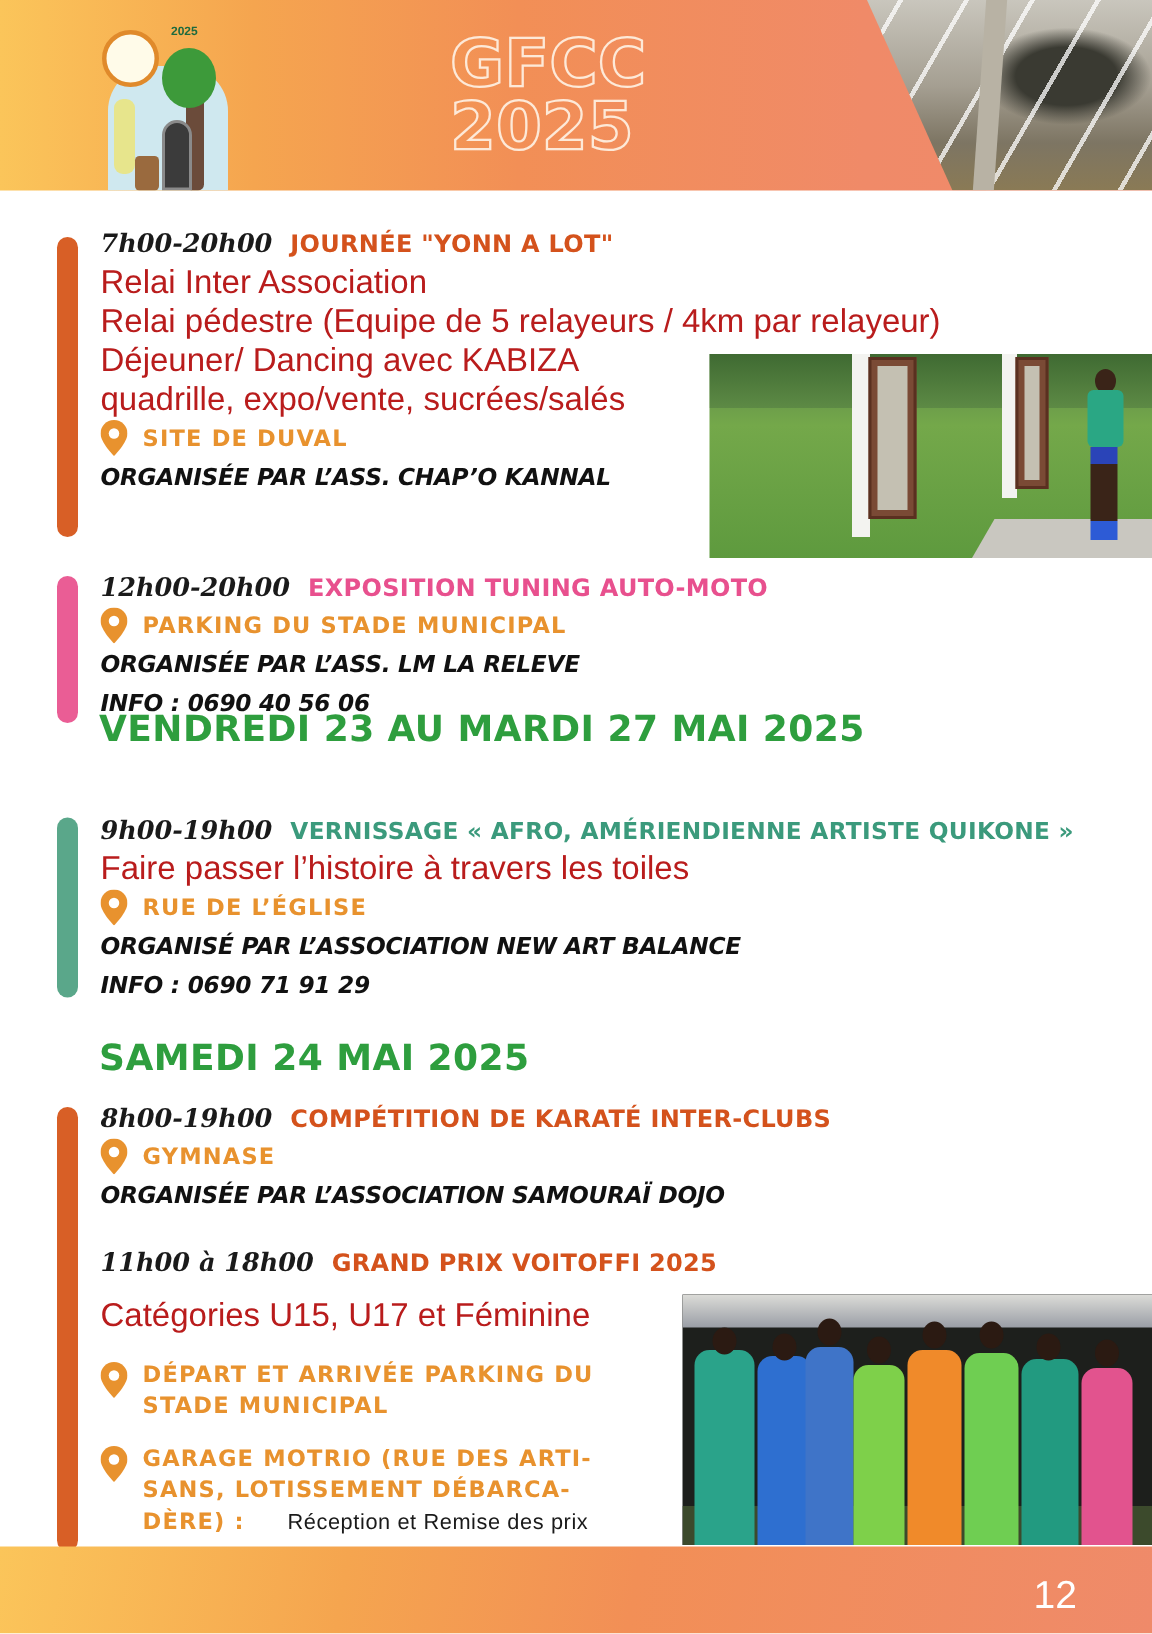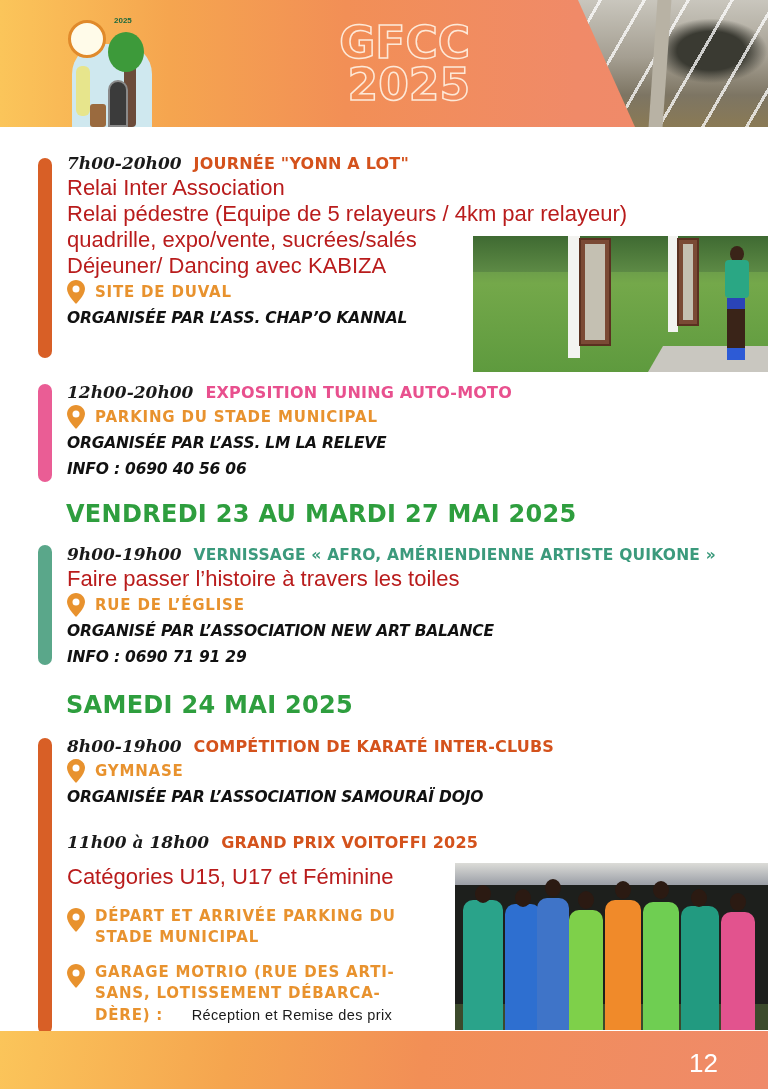--- a/index.html
+++ b/index.html
@@ -18,21 +18,21 @@
   .header-photo .trunk { position: absolute; left: 75px; top: 0; width: 14px; height: 127px; background: #b8b2a4; transform: skewX(-4deg); }
   .logo { position: absolute; left: 62px; top: 14px; width: 96px; height: 113px; }
   .logo .ring { position: absolute; left: 6px; top: 6px; width: 38px; height: 38px; border-radius: 50%; border: 3px solid #e08a2b; background: #fffbe9; }
   .logo .yr { position: absolute; left: 52px; top: 2px; font-size: 8px; font-weight: bold; color: #1d6a3e; }
   .logo .bg { position: absolute; left: 10px; top: 30px; width: 80px; height: 83px; background: #cfe8ef; border-radius: 30px 30px 0 0; }
   .logo .tree { position: absolute; left: 46px; top: 18px; width: 36px; height: 40px; background: #3d9a3a; border-radius: 50%; }
   .logo .trunk2 { position: absolute; left: 62px; top: 40px; width: 12px; height: 73px; background: #6b4b3a; border-radius: 4px; }
   .logo .door { position: absolute; left: 46px; top: 66px; width: 20px; height: 47px; background: #3b3b3b; border-radius: 10px 10px 0 0; border: 2px solid #8a8a8a; }
   .logo .lady { position: absolute; left: 14px; top: 52px; width: 14px; height: 50px; background: #e7e58c; border-radius: 6px; }
   .logo .barrel { position: absolute; left: 28px; top: 90px; width: 16px; height: 23px; background: #9a6a3e; border-radius: 3px; }
-  .title { position: absolute; left: 300px; top: 22px; width: 170px; text-align: right;
+  .title { position: absolute; left: 300px; top: 22px; width: 170px; text-align: left;
     font-family: "DejaVu Sans", sans-serif; font-weight: bold; font-size: 44px; line-height: 42px;
     color: transparent; -webkit-text-stroke: 1.5px #fde9d8; letter-spacing: 0px; }
 
   
   .bar { position: absolute; width: 14px; border-radius: 7px; }
   .block { position: absolute; left: 67px; }
   .time { font-family: "DejaVu Serif", serif; font-style: italic; font-weight: bold; font-size: 17px; color: #1a1a1a; margin-right: 12px; }
   .ev-title { font-family: "DejaVu Sans", sans-serif; font-weight: bold; font-size: 16px; letter-spacing: 0.2px; }
   .head-line { height: 24px; line-height: 24px; white-space: nowrap; }
   .desc { font-size: 22px; line-height: 26px; color: #b91c1c; white-space: nowrap; }
@@ -88,22 +88,22 @@
   </div>
 </div>
 
 <div class="bar" style="left:38px; top:158px; height:200px; background:#d85f26;"></div>
 <div class="block" style="top:151px;">
   <div class="head-line">
     <span class="time">7h00-20h00</span><span class="ev-title" style="color:#d4521c;">JOURNÉE "YONN A LOT"</span>
   </div>
   <div class="desc">Relai Inter Association</div>
   <div class="desc">Relai pédestre (Equipe de 5 relayeurs / 4km par relayeur)</div>
+  <div class="desc">Déjeuner/ Dancing avec KABIZA</div>
   <div class="desc">quadrille, expo/vente, sucrées/salés</div>
-  <div class="desc">Déjeuner/ Dancing avec KABIZA</div>
   <div class="loc">
     <svg class="pin" viewBox="0 0 18 24">
         <path d="M9 0C4 0 0 4 0 9c0 6 9 15 9 15s9-9 9-15C18 4 14 0 9 0z" fill="#e8922e"></path>
         <circle cx="9" cy="9" r="3.5" fill="#fff"></circle>
       </svg>
     <span class="loc-text">SITE DE DUVAL</span>
   </div>
   <div class="org">ORGANISÉE PAR L’ASS. CHAP’O KANNAL</div>
 </div>
 
@@ -130,21 +130,21 @@
     <svg class="pin" viewBox="0 0 18 24">
         <path d="M9 0C4 0 0 4 0 9c0 6 9 15 9 15s9-9 9-15C18 4 14 0 9 0z" fill="#e8922e"></path>
         <circle cx="9" cy="9" r="3.5" fill="#fff"></circle>
       </svg>
     <span class="loc-text">PARKING DU STADE MUNICIPAL</span>
   </div>
   <div class="org">ORGANISÉE PAR L’ASS. LM LA RELEVE</div>
   <div class="org">INFO : 0690 40 56 06</div>
 </div>
 
-<div class="day" style="top:500px;">VENDREDI 23 AU MARDI 27 MAI 2025</div>
+<div class="day" style="top:472px;">VENDREDI 23 AU MARDI 27 MAI 2025</div>
 
 <div class="bar" style="left:38px; top:545px; height:120px; background:#5aa78a;"></div>
 <div class="block" style="top:542px;">
   <div class="head-line">
     <span class="time">9h00-19h00</span><span class="ev-title" style="color:#3b9a7c; font-size:15.5px;">VERNISSAGE « AFRO, AMÉRIENDIENNE ARTISTE QUIKONE »</span>
   </div>
   <div class="desc">Faire passer l’histoire à travers les toiles</div>
   <div class="loc">
     <svg class="pin" viewBox="0 0 18 24">
         <path d="M9 0C4 0 0 4 0 9c0 6 9 15 9 15s9-9 9-15C18 4 14 0 9 0z" fill="#e8922e"></path>

